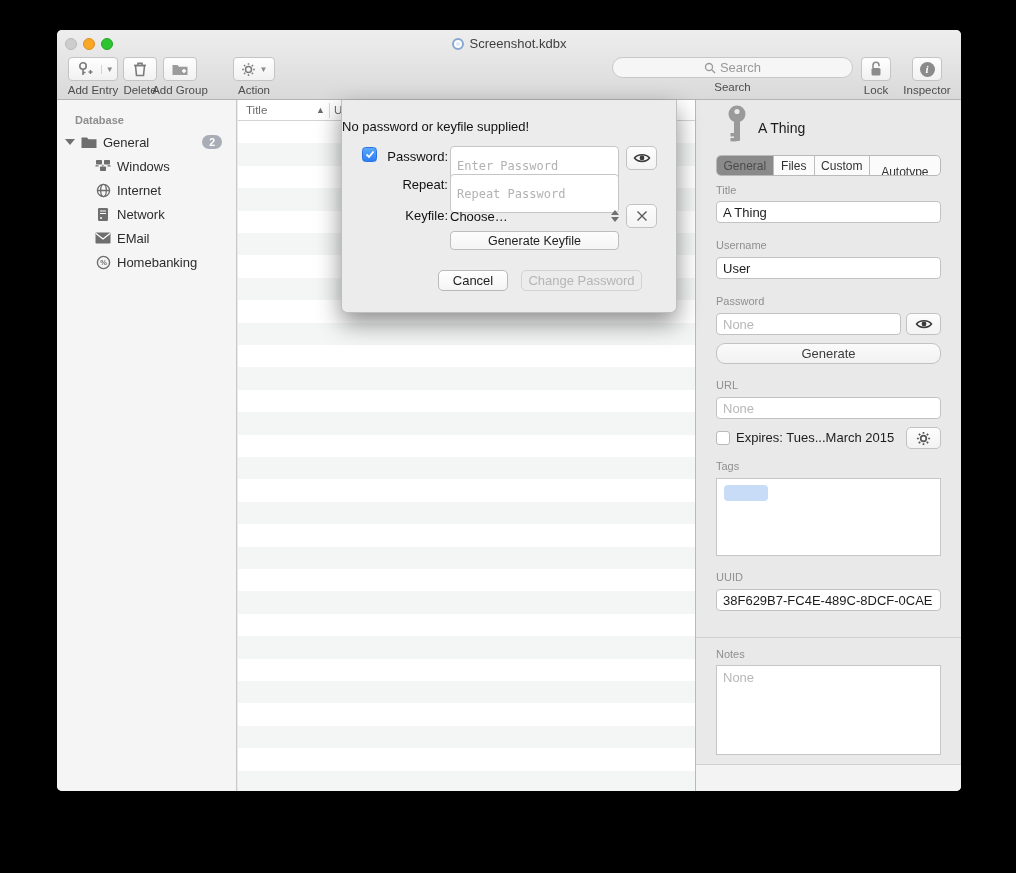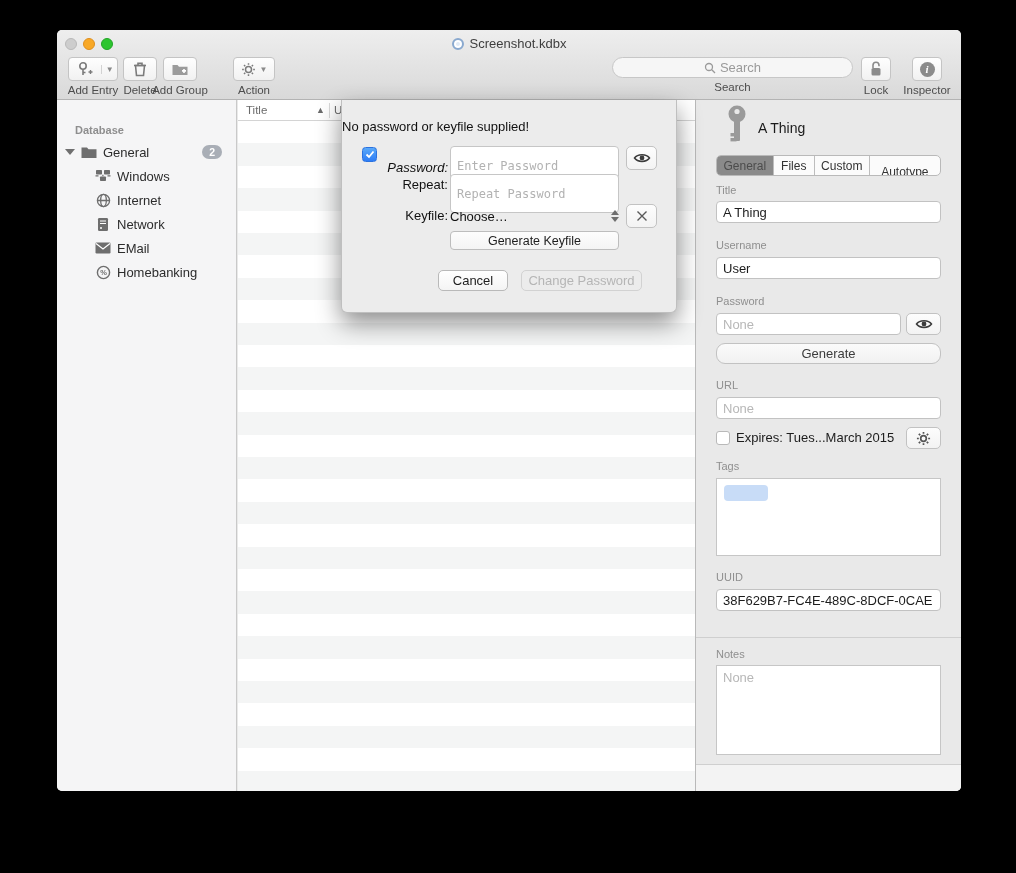--- a/index.html
+++ b/index.html
@@ -20,21 +20,21 @@
   .seg2 { display:flex; padding:0; }
   .seg2 .segA { width:33px; display:flex; align-items:center; justify-content:center; }
   .seg2 .segB { width:16px; border-left:1px solid #d2d2d2; display:flex; align-items:center; justify-content:center; color:#8a8a8a; font-size:8px; }
   svg.tbi { stroke:#7b7b7b; fill:none; stroke-width:1.6; }
   .search-wrap { position:absolute; left:555px; top:27px; width:241px; text-align:center; font-size:11.5px; color:#4c4c4c; }
   .search-field { height:21px; border:1px solid #c7c7c7; border-radius:11px; background:#f6f6f6; display:flex; align-items:center; justify-content:center; gap:4px; color:#9a9a9a; font-size:13px; margin-bottom:3px; }
 
   
   .content { position:absolute; top:70px; left:0; width:904px; height:691px; }
   .sidebar { position:absolute; left:0; top:0; width:180px; height:100%; background:#f5f5f6; border-right:1px solid #c9c9c9; }
-  .sb-header { padding:24px 0 4px 18px; font-size:11px; font-weight:bold; color:#8e8e8e; }
+  .sb-header { padding:14px 0 4px 18px; font-size:11px; font-weight:bold; color:#8e8e8e; }
   .sb-row { height:24px; display:flex; align-items:center; font-size:13px; color:#2c2c2c; position:relative; }
   .sb-row .disclosure { width:0; height:0; border-left:5px solid transparent; border-right:5px solid transparent; border-top:6px solid #6f6f6f; margin-left:8px; }
   .sb-ic { width:16px; height:16px; margin-right:6px; display:inline-flex; align-items:center; justify-content:center; }
   .badge { position:absolute; right:14px; background:#a9aeb6; color:#fff; font-size:10.5px; font-weight:bold; border-radius:9px; padding:1px 7px; }
 
   .entry-list { position:absolute; left:181px; top:0; width:457px; height:100%; background:#fff; }
   .el-header { height:21px; background:#fff; border-bottom:1px solid #d4d4d4; display:flex; align-items:center; font-size:11.5px; color:#6b6b6b; position:relative; }
   .el-header .col1 { padding-left:8px; width:78px; }
   .el-header .sort { color:#6b6b6b; font-size:9px; margin-right:4px; }
   .el-header .divider { width:1px; height:15px; background:#d8d8d8; margin:0 4px 0 0; }
@@ -330,21 +330,21 @@
   </div>
 
   <div class="sheet">
     <div class="sheet-msg">No password or keyfile supplied!</div>
 
     <div class="chk-on" style="top:47px;">
       <svg width="10" height="9" viewBox="0 0 10 9">
           <path d="M1.5 4.5 L4 7 L8.5 1.5" stroke="#fff" stroke-width="1.8" fill="none"></path>
         </svg>
     </div>
-    <span class="drow-label" style="top:60px; left:20px; width:86px;font-style:italic;">Password:</span>
+    <span class="drow-label" style="top:49px; left:20px; width:86px;">Password:</span>
     <input class="dfield" style="top: 46px;" placeholder="Enter Password">
     <div class="dsq" style="top:46px;">
       <svg width="18" height="12" viewBox="0 0 24 16">
           <path d="M2 8 C6 2 18 2 22 8 C18 14 6 14 2 8 Z" stroke="#3c3c3c" stroke-width="2" fill="none"></path>
           <circle cx="12" cy="8" r="3.2" fill="#3c3c3c"></circle>
         </svg>
     </div>
 
     <span class="drow-label" style="top:77px; left:20px; width:86px;">Repeat:</span>
     <input class="dfield" style="top: 74px;" placeholder="Repeat Password">

